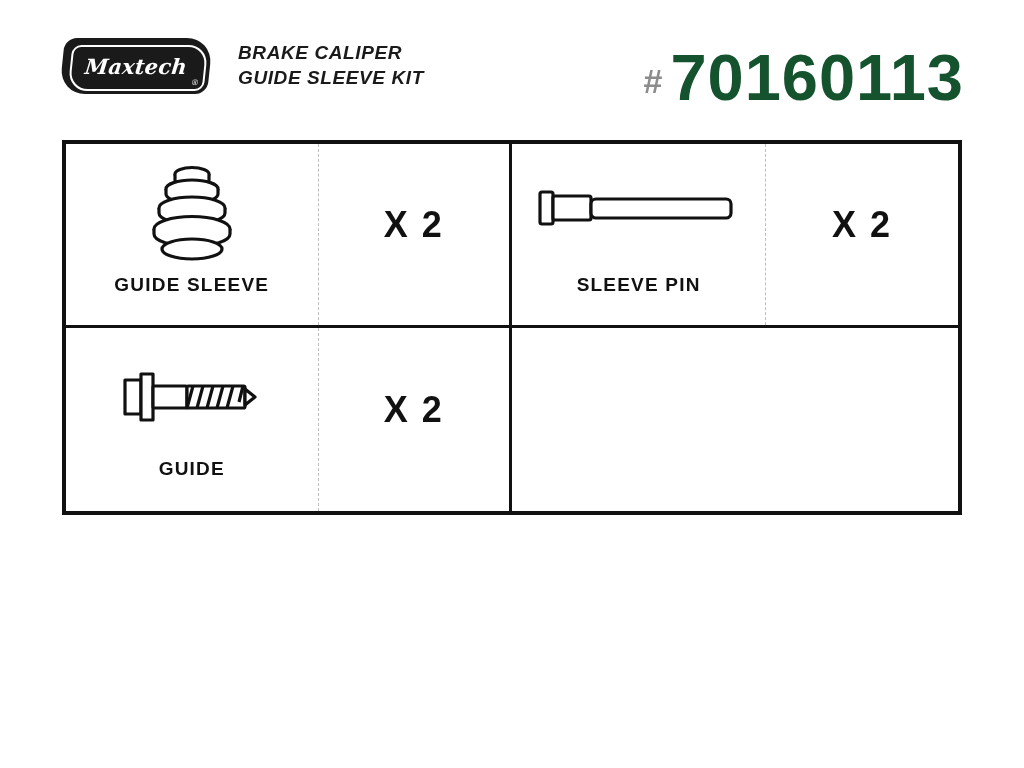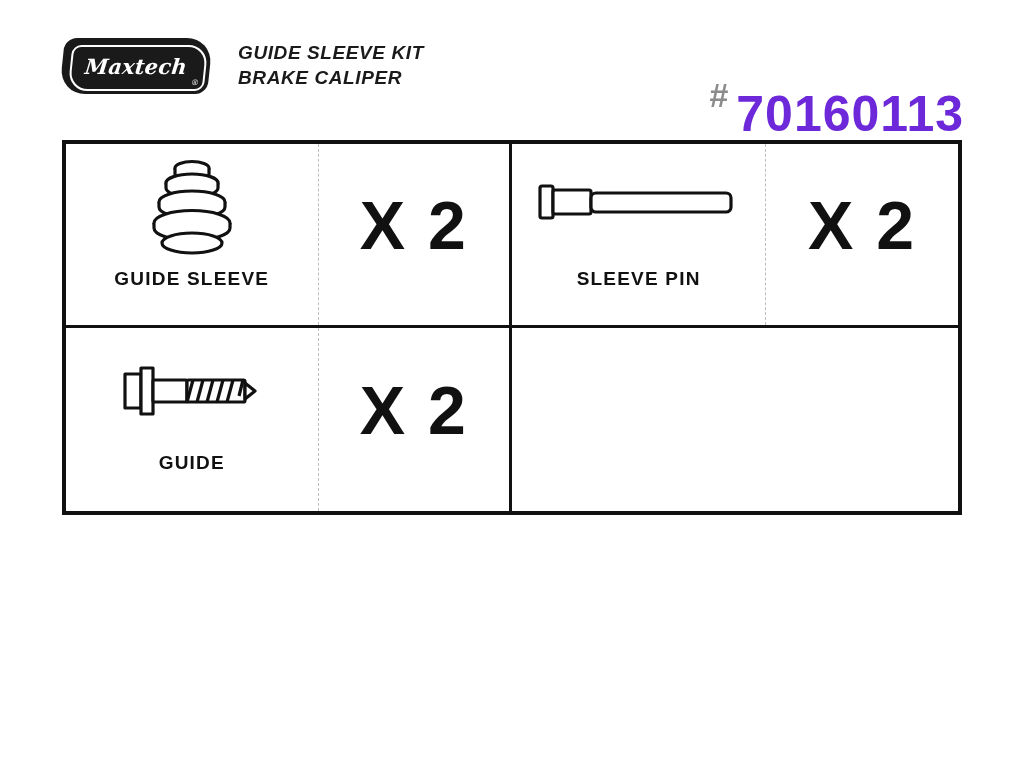--- a/index.html
+++ b/index.html
@@ -102,26 +102,25 @@
   }
   .partno-hash {
     color: #8c8c8c;
     font-size: 34px;
     font-weight: bold;
     font-family: "Liberation Sans", sans-serif;
     position: relative;
     top: 4px;
   }
   .partno-num {
-    color: #6d28d9;
-    font-size: 50px;
+    color: #14532d;
+    font-size: 65px;
     font-weight: bold;
     letter-spacing: 1px;
     font-family: "Liberation Sans", sans-serif;
-    margin-top: 45px;
   }
 
   
   .table {
     position: absolute;
     left: 62px;
     top: 140px;
     width: 900px;
     height: 375px;
     border: 4px solid #111111;
@@ -141,21 +140,21 @@
   .cell.r0c1 { border-bottom: 3px solid #111111; }
   .cell.r1c0 { border-right: 3px solid #111111; }
   .cell.r1c1 { }
 
   .cell-left {
     position: relative;
     display: flex;
     flex-direction: column;
     align-items: center;
     justify-content: flex-start;
-    padding-top: 8px;
+    padding-top: 14px;
     border-right: 1px dashed #bdbdbd;
   }
   .cell.empty .cell-left { border-right: none; }
 
   .art {
     height: 110px;
     width: 100%;
     display: flex;
     align-items: center;
     justify-content: center;
@@ -166,43 +165,43 @@
     letter-spacing: 1.2px;
     text-align: center;
     color: #111111;
     margin-top: 6px;
     font-family: "Liberation Sans", sans-serif;
   }
   .qty {
     display: flex;
     align-items: center;
     justify-content: center;
-    font-size: 68px;
+    font-size: 36px;
     font-weight: bold;
     letter-spacing: 2px;
     color: #111111;
     padding-bottom: 18px;
     font-family: "Liberation Sans", sans-serif;
   }
 </style>
 </head>
 <body>
 
 <div class="header">
 
   <div class="logo-wrap">
     <div class="logo-plate"></div>
     <div class="logo-inner"></div>
     <div class="logo-text">Maxtech</div>
     <div class="logo-reg">®</div>
   </div>
 
   <div class="title-block">
+    <div>BRAKE CALIPER</div>
     <div>GUIDE SLEEVE KIT</div>
-    <div>BRAKE CALIPER</div>
   </div>
 
   <div class="partno">
     <span class="partno-hash">#</span>
     <span class="partno-num">70160113</span>
   </div>
 
 </div>
 
 <div class="table">

